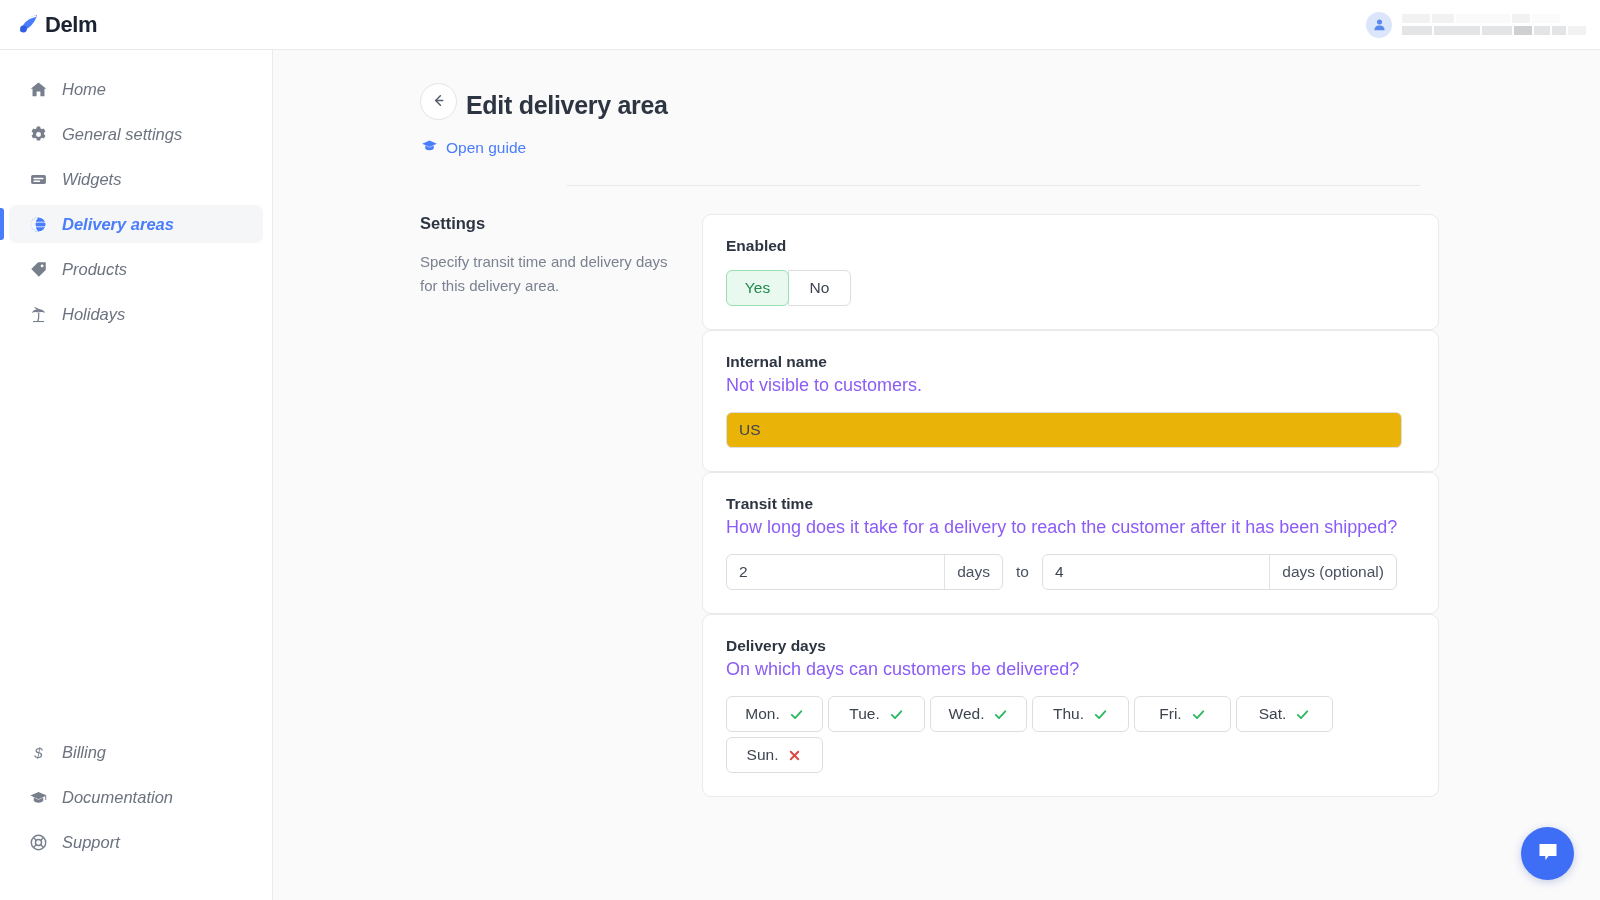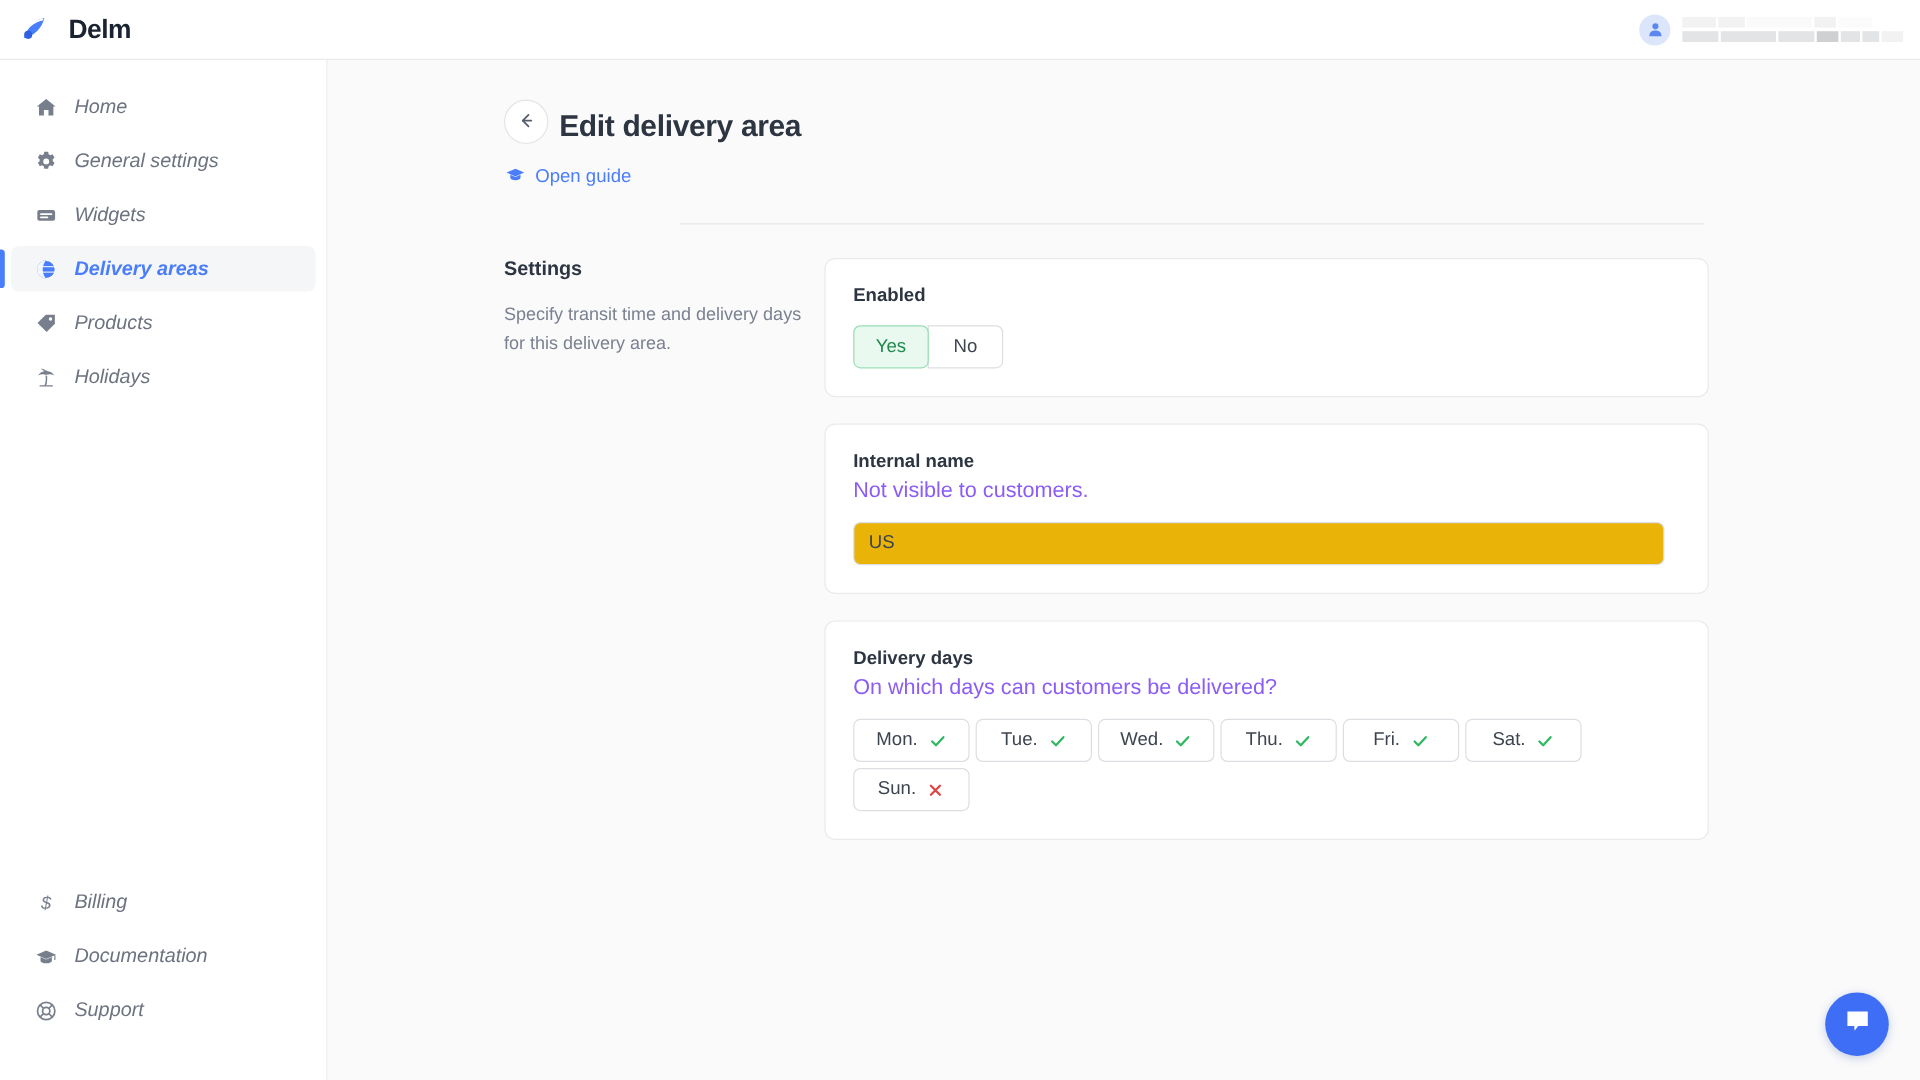--- a/index.html
+++ b/index.html
@@ -14,21 +14,21 @@
   .topbar {
     position: absolute; top: 0; left: 0;
     width: 1600px; height: 50px;
     background: #ffffff;
     border-bottom: 1px solid #e9eaec;
     display: flex; align-items: center;
     z-index: 5;
   }
   .brand {
     display: flex; align-items: center;
-    margin-left: 15px; gap: 16px;
+    margin-left: 15px; gap: 4px;
   }
   .brand-mark { width: 26px; height: 26px; display: block; }
   .brand-name {
     font-size: 22px; font-weight: bold;
     color: #1b2230; letter-spacing: -0.4px;
   }
   .topbar-right {
     margin-left: auto; display: flex; align-items: center;
     gap: 10px; margin-right: 14px;
   }
@@ -101,38 +101,37 @@
     color: #4a7dfb; font-size: 15.5px; cursor: pointer;
   }
   .divider {
     height: 1px; background: #e6e7e9;
     margin: 27px 180px 0 147px;
   }
 
   
   .body-grid {
     display: flex; padding-left: 147px; padding-top: 28px;
-    gap: 2px;
+    gap: 17px;
   }
   .col-desc { width: 265px; flex: 0 0 265px; }
   .desc-title {
     font-size: 16.5px; font-weight: bold; color: #2d3542;
     margin-bottom: 17px;
   }
   .desc-text {
     font-size: 15px; color: #7b8190; line-height: 23.5px;
   }
   .col-cards { width: 737px; flex: 0 0 737px; }
 
   .card {
     background: #ffffff;
     border: 1px solid #e9eaec;
     border-radius: 9px;
     padding: 22px 36px 23px 23px;
-    margin-bottom: 22px;
   }
   .card-label {
     font-size: 15.5px; font-weight: bold; color: #2d3542;
   }
   .card-hint {
     font-size: 18px; color: #8b5cf6; margin-top: 4px;
   }
 
   
   .toggle-row { display: flex; margin-top: 15px; }
@@ -402,20 +401,35 @@
           <button class="toggle-btn">No</button>
         </div>
       </div>
 
       <div class="card">
         <div class="card-label">Internal name</div>
         <div class="card-hint">Not visible to customers.</div>
         <input class="text-input" type="text" value="US" style="">
       </div>
 
+      <div class="card">
+        <div class="card-label">Transit time</div>
+        <div class="card-hint">How long does it take for a delivery to reach the customer after it has been shipped?</div>
+        <div class="transit-row">
+          <div class="input-group first">
+            <input type="text" value="2" style="">
+            <span class="input-suffix">days</span>
+          </div>
+          <span class="to-sep">to</span>
+          <div class="input-group second">
+            <input type="text" value="4" style="">
+            <span class="input-suffix">days (optional)</span>
+          </div>
+        </div>
+      </div>
 
       <div class="card">
         <div class="card-label">Delivery days</div>
         <div class="card-hint">On which days can customers be delivered?</div>
         <div class="days-wrap">
 
           <div class="day-chip">
             <span>Mon.</span>
             <span class="chip-mark">
               <svg width="15" height="15" viewBox="0 0 16 16" fill="none" stroke="#2fb862" stroke-width="2" stroke-linecap="round" stroke-linejoin="round">

